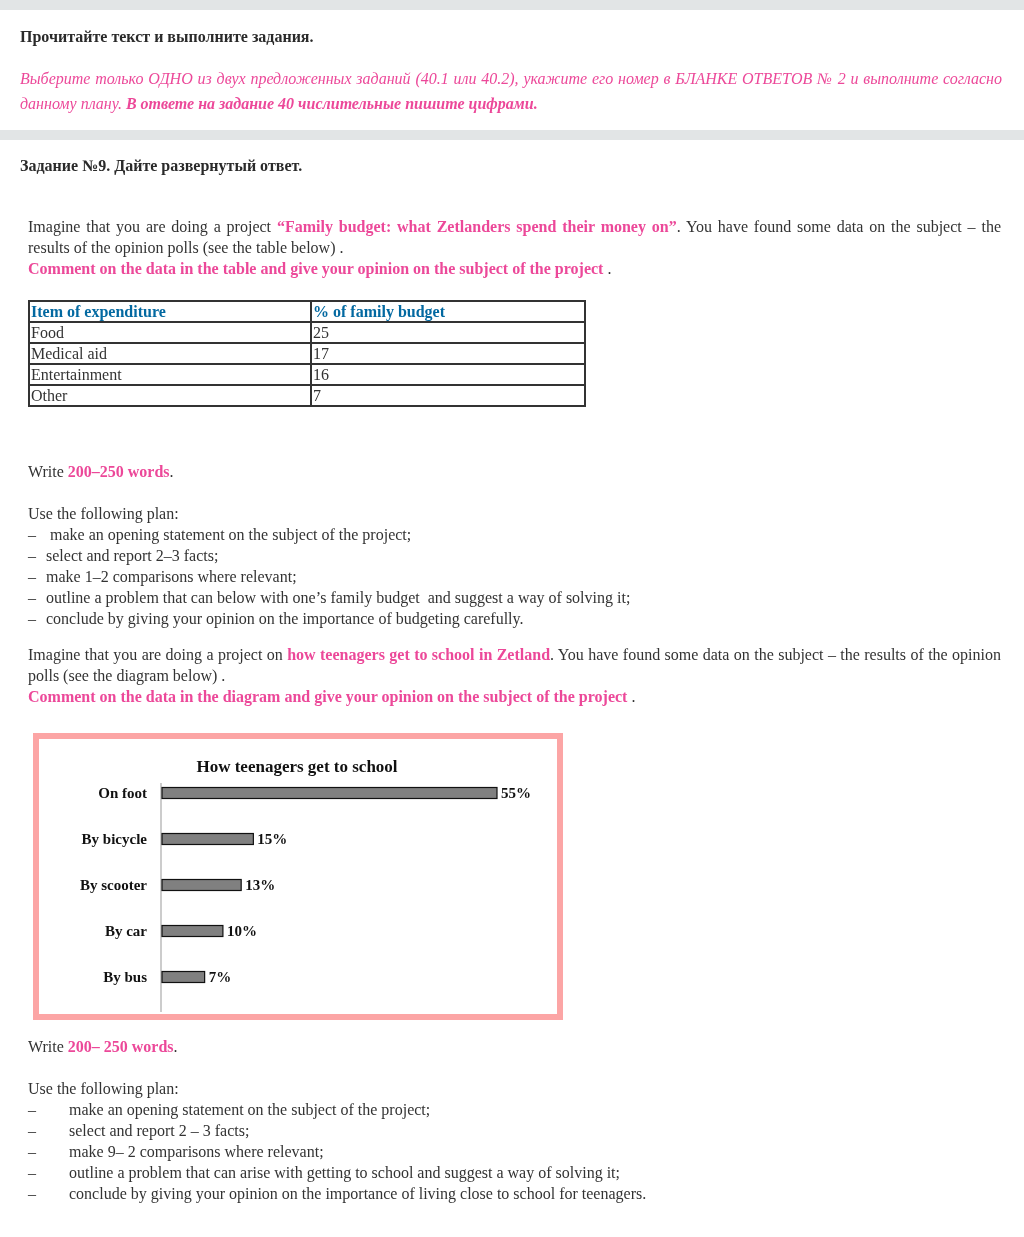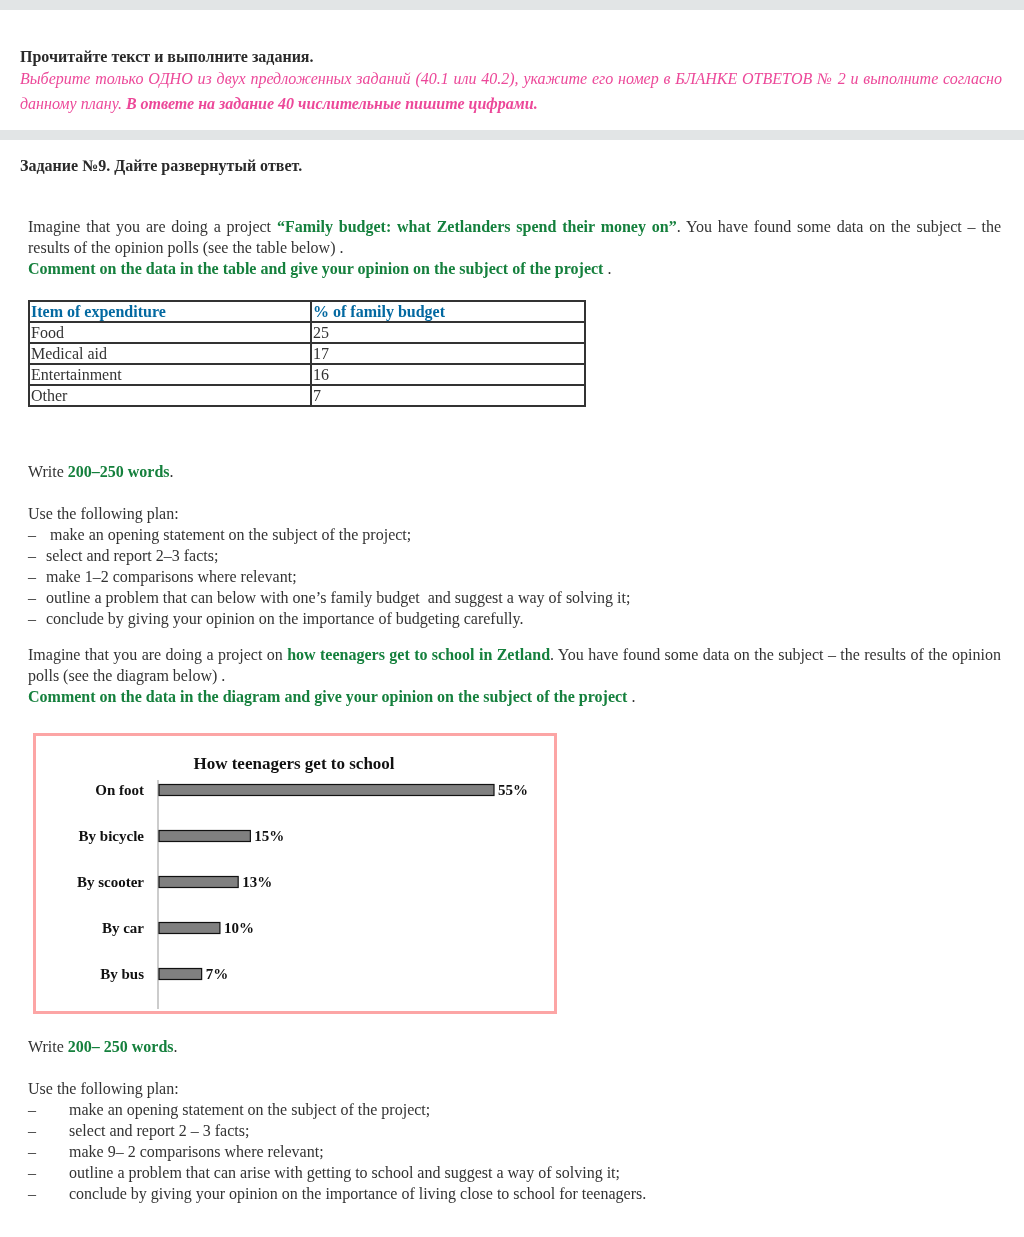--- a/index.html
+++ b/index.html
@@ -1,37 +1,37 @@
 <!DOCTYPE html>
 <html><head>
 <meta charset="utf-8">
 <style>
   html, body { margin: 0; padding: 0; background: #ffffff; }
   body { width: 1024px; height: 1237px; position: relative; overflow: hidden;
          font-family: "Liberation Serif", "DejaVu Serif", serif; color: #222; }
   .stripe { position: absolute; left: 0; width: 1024px; background: #e2e5e6; }
-  .ru-title { position: absolute; left: 20px; top: 28px; font-size: 16px; font-weight: bold; color: #2a2a2a; margin-top: 20px; }
+  .ru-title { position: absolute; left: 20px; top: 28px; font-size: 16px; font-weight: bold; color: #2a2a2a; }
   .ru-instr { position: absolute; left: 20px; top: 66px; width: 982px; font-size: 16px; font-style: italic;
               line-height: 25px; text-align: justify; color: #ec4899; }
   .ru-instr b { font-weight: bold; }
   .task-head { position: absolute; left: 20px; top: 157px; font-size: 16px; font-weight: bold; color: #2a2a2a; }
   .para { position: absolute; left: 28px; width: 973px; font-size: 16px; line-height: 21px; color: #333; text-align: justify; }
-  .para b { font-weight: bold; color: #15803d; }
+  .para b { font-weight: bold; color: #ec4899; }
   .budget-table { position: absolute; left: 28px; top: 300px; width: 558px; border-collapse: collapse;
                   font-size: 16px; color: #333; }
   .budget-table td, .budget-table th { border: 2px solid #333; padding: 0 1px; height: 19px; line-height: 19px;
                   text-align: left; vertical-align: top; }
   .budget-table th { font-weight: bold; color: #0369a1; }
   .budget-table td:first-child, .budget-table th:first-child { width: 278px; }
   .plan { position: absolute; left: 28px; font-size: 16px; line-height: 21px; color: #333; }
   .plan .row { display: flex; }
   .plan1 .dash { width: 18px; }
   .plan2 .dash { width: 41px; }
   .chart-box { position: absolute; left: 33px; top: 733px; width: 518px; height: 275px;
-               border: 3px solid #fca5a5; background: #fff; }
+               border: 6px solid #fca5a5; background: #fff; }
   .chart-box svg { position: absolute; left: 0; top: 0; }
   .chart-text { font-family: "Liberation Serif", "DejaVu Serif", serif; font-weight: bold; fill: #111; }
 </style>
 </head>
 <body>
 
 <div class="stripe" style="top:0;height:10px;"></div>
 <div class="ru-title">Прочитайте текст и выполните задания.</div>
 <div class="ru-instr">
   <span>Выберите только ОДНО из двух предложенных заданий (40.1 или 40.2), укажите его номер в БЛАНКЕ ОТВЕТОВ № 2 и выполните согласно данному плану.</span>

